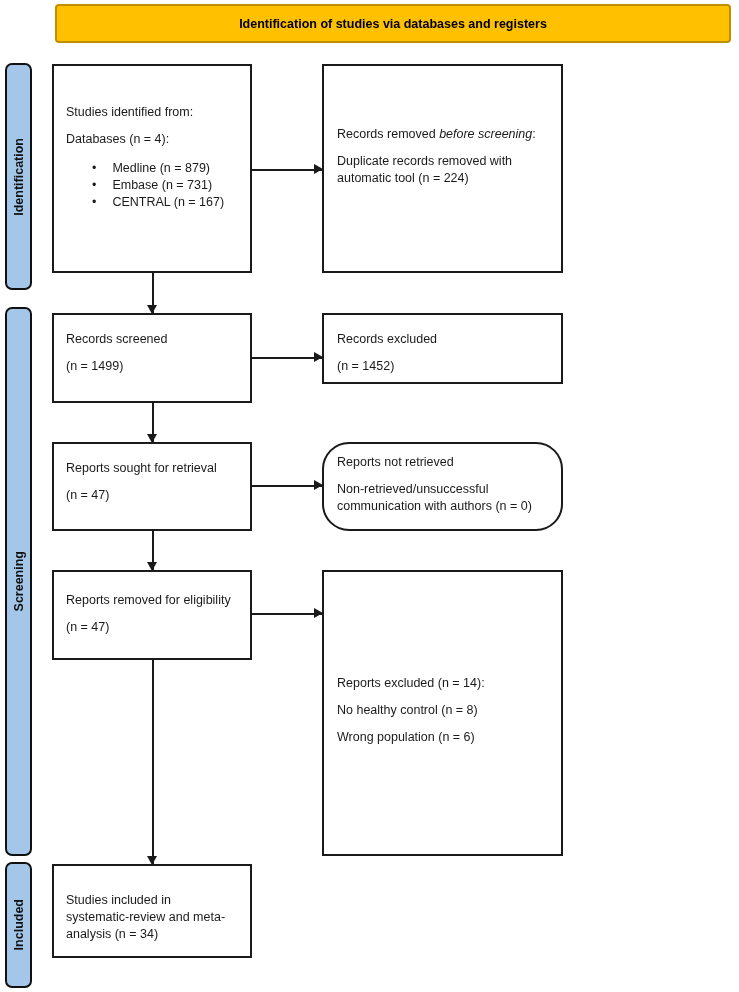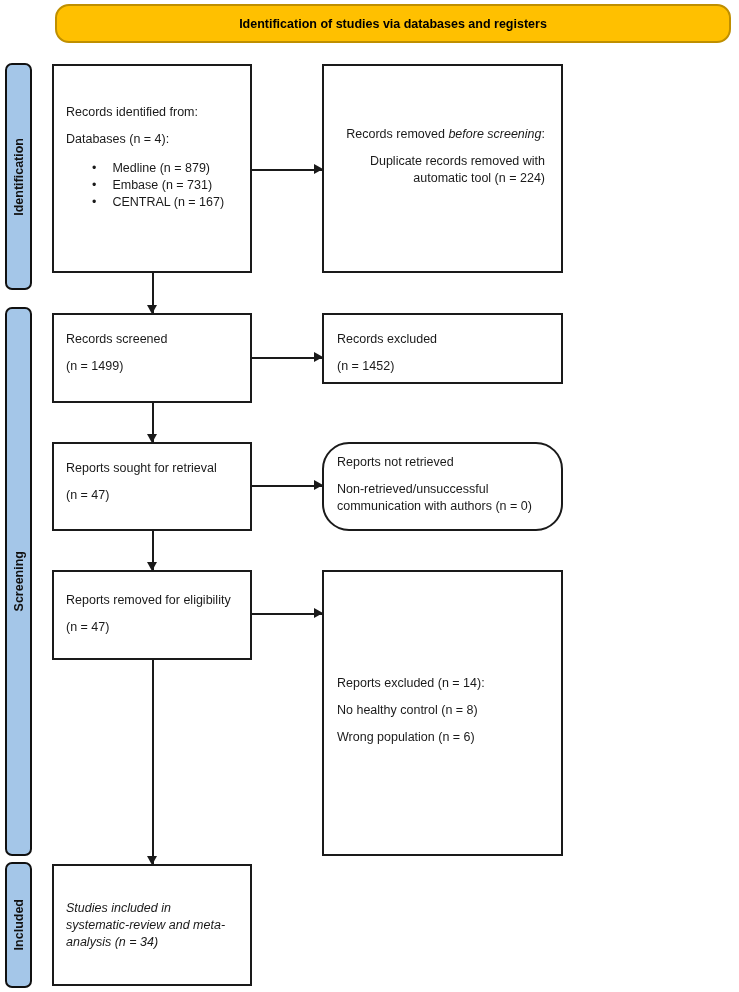--- a/index.html
+++ b/index.html
@@ -3,21 +3,21 @@
 <meta charset="utf-8">
 <style>
   html,body{margin:0;padding:0;background:#fff;}
   #canvas{
     position:relative;width:739px;height:992px;background:#ffffff;
     font-family:"Liberation Sans",sans-serif;color:#1a1a1a;overflow:hidden;
   }
   
   .banner{
     position:absolute;left:55px;top:4px;width:676px;height:39px;
-    background:#FFC000;border:2px solid #BF8F00;border-radius:14px;
+    background:#FFC000;border:2px solid #BF8F00;border-radius:4px;
     box-sizing:border-box;display:flex;align-items:center;justify-content:center;
   }
   .banner span{font-size:12.5px;font-weight:bold;color:#000;}
   
   .stage{
     position:absolute;left:5px;width:27px;background:#A4C6E8;
     border:2px solid #111;border-radius:7px;box-sizing:border-box;
     display:flex;align-items:center;justify-content:center;
   }
   .stage span{
@@ -29,28 +29,28 @@
   .stage-included{top:862px;height:126px;}
   
   .fbox{
     position:absolute;background:#fff;border:2px solid #1a1a1a;
     box-sizing:border-box;font-size:12.5px;line-height:17px;
   }
   .fbox p{margin:0 0 10px 0;}
   .col-l{left:52px;width:200px;}
   .col-r{left:322px;width:241px;}
   .b1{top:64px;height:209px;padding:38px 10px 0 12px;}
-  .b2{top:64px;height:209px;padding:60px 16px 0 13px;text-align:right;}
+  .b2{top:64px;height:209px;padding:60px 16px 0 13px;}
   .b3{top:313px;height:90px;padding:16px 10px 0 12px;}
   .b4{top:313px;height:71px;padding:16px 16px 0 13px;}
   .b5{top:442px;height:89px;padding:16px 10px 0 12px;}
   .b6{top:442px;height:89px;padding:10px 16px 0 13px;border-radius:27px;}
   .b7{top:570px;height:90px;padding:20px 10px 0 12px;}
   .b8{top:570px;height:286px;padding:103px 16px 0 13px;}
-  .b9{top:864px;height:122px;padding:34px 18px 0 12px;font-style:italic;}
+  .b9{top:864px;height:94px;padding:26px 18px 0 12px;}
   .bullets{margin-top:12px;}
   .bullet{display:flex;padding-left:26px;line-height:17px;}
   .bullet::before{content:"\2022";margin-right:16px;}
   .it{font-style:italic;}
   
   .arrow-h{position:absolute;height:1.5px;background:#1a1a1a;}
   .arrow-h::after{
     content:"";position:absolute;right:-1px;top:-5px;
     border-left:9px solid #1a1a1a;border-top:5.5px solid transparent;border-bottom:5.5px solid transparent;
   }
@@ -81,21 +81,21 @@
     <span>Identification</span>
   </div>
   <div class="stage stage-screening">
     <span>Screening</span>
   </div>
   <div class="stage stage-included">
     <span>Included</span>
   </div>
 
   <div class="fbox col-l b1">
-    <p>Records identified from:</p>
+    <p>Studies identified from:</p>
     <p>Databases (n = 4):</p>
     <div class="bullets">
       <div class="bullet">
           <span>Medline (n = 879)</span>
         </div>
       <div class="bullet">
           <span>Embase (n = 731)</span>
         </div>
       <div class="bullet">
           <span>CENTRAL (n = 167)</span>

